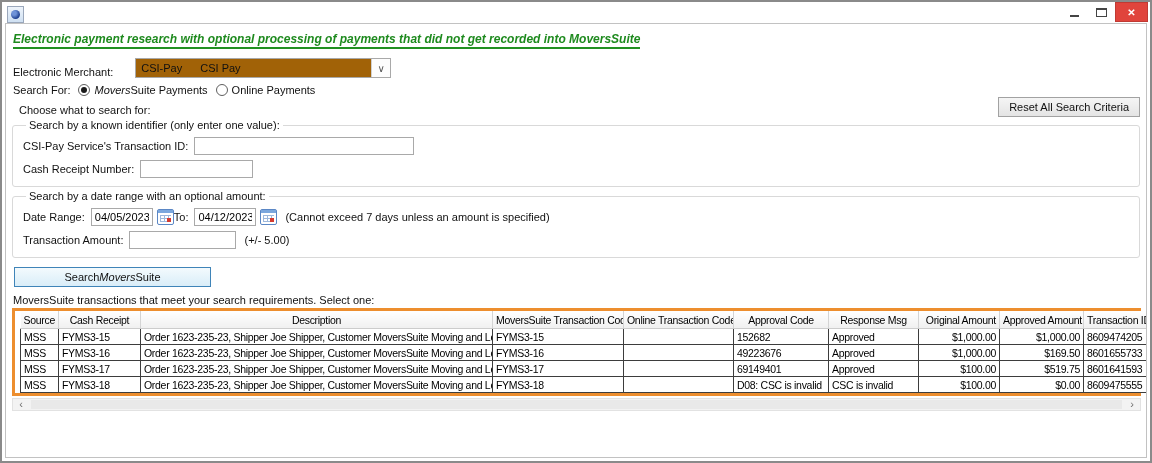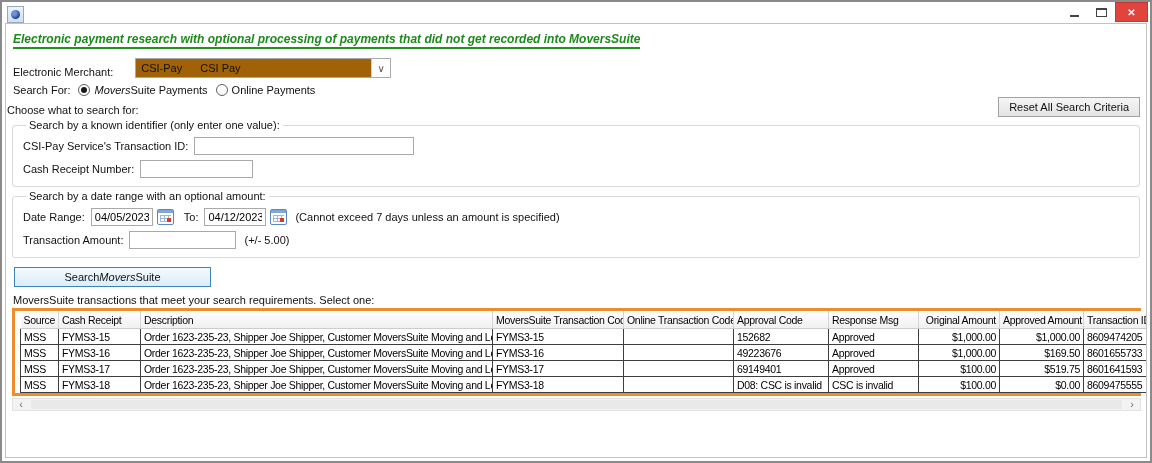--- a/index.html
+++ b/index.html
@@ -35,55 +35,55 @@
   .combo .name { position:absolute; left:64px; }
   .combo .arrow { position:absolute; right:0; top:0; bottom:0; width:18px; border-left:1px solid #d0d0d0;
                   display:flex; align-items:center; justify-content:center; font-size:10px; color:#555; background:#fdfdfd; }
 
   .searchfor-row { margin:6px 0 0 7px; }
   .radio { width:12px; height:12px; box-sizing:border-box; border:1px solid #5f5f5f; border-radius:50%;
            background:#fff; display:inline-flex; align-items:center; justify-content:center; margin:0 4px 0 8px; }
   .radio.checked::after { content:""; width:6px; height:6px; border-radius:50%; background:#1a1a1a; }
   .it { font-style:italic; }
 
-  .choose-row { margin:8px 0 0 1px; }
+  .choose-row { margin:8px 0 0 13px; }
   .reset-btn { position:absolute; top:73px; right:6px; height:20px; padding:0 10px; font-size:11px;
                background:linear-gradient(#f5f5f5,#e4e4e4); border:1px solid #a2a2a2; color:#111;
                display:flex; align-items:center; }
 
   fieldset { margin:3px 6px 0 6px; border:1px solid #d9d9d9; border-radius:3px; padding:1px 8px 8px 10px; }
   fieldset legend { font-size:11px; color:#111; padding:0 3px; margin-left:3px; }
   .frow { display:flex; align-items:center; font-size:11px; color:#111; margin-top:5px; }
   .tb { height:18px; box-sizing:border-box; border:1px solid #a9a9a9; font-family:inherit; font-size:11px;
         padding:0 3px; margin-left:6px; background:#fff; }
   .tb-txid { width:220px; }
   .tb-cashreceipt { width:113px; }
   .tb-date { width:62px; }
   .tb-amount { width:107px; }
   .note { margin-left:8px; }
-  .tolabel { margin-left:10px; }
+  .tolabel { }
 
   .cal { position:relative; width:17px; height:16px; box-sizing:border-box; margin-left:4px;
          border:1px solid #5b87c5; border-radius:2px; background:#fff; }
   .cal .band { position:absolute; top:0; left:0; right:0; height:3px; background:#7ba7dd; }
   .cal .grid { position:absolute; top:5px; left:2px; right:2px; bottom:2px;
          background-image:repeating-linear-gradient(to right, #9db8dc 0 1px, transparent 1px 4px),
                           repeating-linear-gradient(to bottom, #9db8dc 0 1px, transparent 1px 3px); }
   .cal .red { position:absolute; right:2px; bottom:2px; width:4px; height:4px; background:#d43b30; }
 
   .search-btn { margin:9px 0 0 8px; width:197px; height:20px; box-sizing:border-box;
                 background:linear-gradient(#f3fafd,#d9edf8); border:1px solid #3f84b8; font-size:11px; color:#111;
                 display:flex; align-items:center; justify-content:center; }
 
   .results-label { margin:7px 0 2px 7px; font-size:11px; color:#111; }
 
   .grid-wrap { margin:0 5px 0 6px; border:3px solid #ed8e2e; background:#fff; }
   table.grid { border-collapse:collapse; table-layout:fixed; width:calc(100% - 5px); margin-left:5px;
                font-size:10.5px; letter-spacing:-0.3px; }
-  table.grid th { height:17px; font-weight:normal; text-align:left; padding:0 3px;
+  table.grid th { height:17px; font-weight:normal; text-align:center; padding:0 3px;
                   background:linear-gradient(#ffffff,#f0f0f0); border-right:1px solid #d4d4d4;
                   border-bottom:1px solid #cccccc; white-space:nowrap; overflow:hidden; }
   table.grid td { height:15px; padding:0 3px; border:1px solid #3d3d3d; background:#fff;
                   white-space:nowrap; overflow:hidden; }
   table.grid .num { text-align:right; }
 
   .hscroll { margin:2px 5px 0 6px; height:13px; background:#f3f3f3; border:1px solid #e2e2e2;
              box-sizing:border-box; display:flex; align-items:center; }
   .hscroll .sarrow { width:16px; text-align:center; font-size:11px; line-height:11px; color:#707070; }
   .hscroll .thumb { flex:1; height:9px; margin:0 2px; background:#e9e9e9; }

